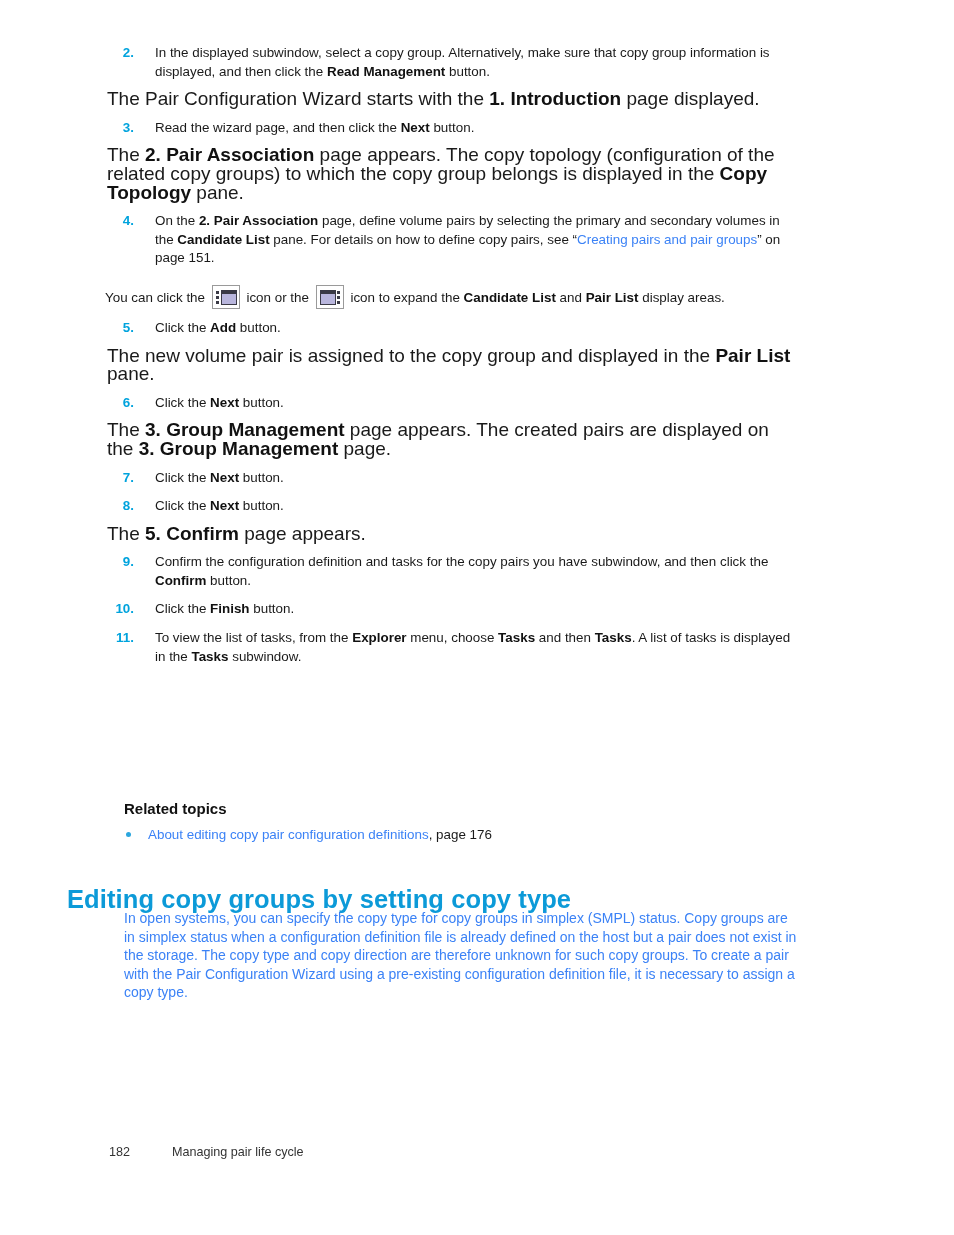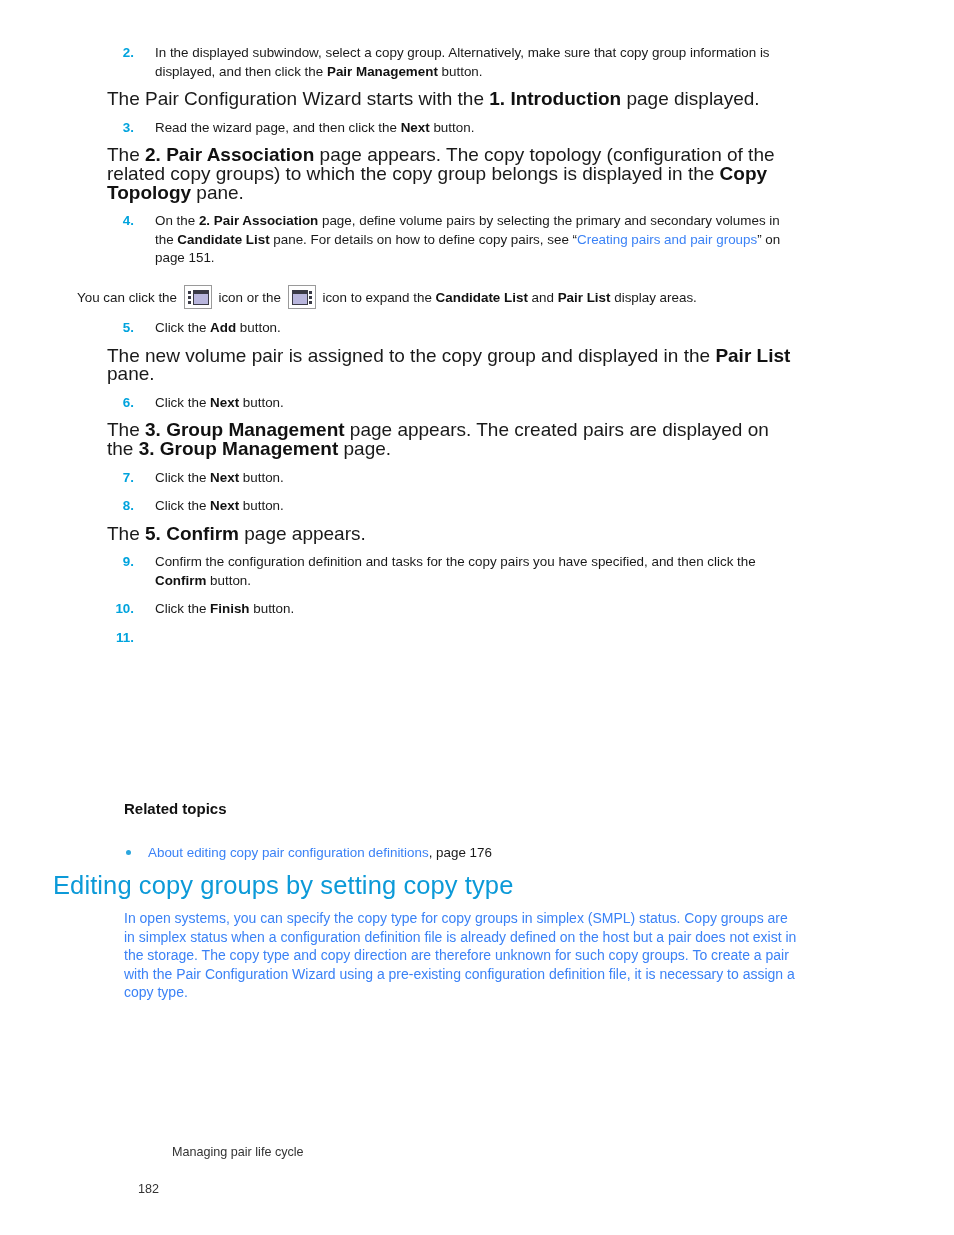--- a/index.html
+++ b/index.html
@@ -63,21 +63,21 @@
   .gap-md { height: 10px; }
 
   b, .b { font-weight: bold; color: #111; }
   .lnk {
     color: #3b82f6;
     text-decoration: none;
   }
 
   
   .icon-line {
-    padding-left: 77px;
+    padding-left: 105px;
     padding-right: 154px;
     font-size: 13.4px;
     line-height: 18.6px;
     margin-top: 17px;
   }
   .expand-icon {
     display: inline-block;
     vertical-align: -7px;
     width: 28px;
     height: 24px;
@@ -135,43 +135,42 @@
     left: 0;
     top: 826px;
     width: 954px;
   }
   .rel-item {
     position: relative;
     padding-left: 148px;
     padding-right: 154px;
     font-size: 13.4px;
     line-height: 18.6px;
-    margin-top: 18px;
   }
   .rel-bullet {
     position: absolute;
     left: 126px;
     top: 6px;
     width: 5px;
     height: 5px;
     background: #2ba6de;
     border-radius: 50%;
   }
 
   
   .section-heading {
     position: absolute;
     left: 53px;
     top: 869px;
     font-size: 25.5px;
     line-height: 32px;
     color: #0c9ad8;
-    font-weight: normal;
+    font-weight: bold;
     letter-spacing: 0.1px;
-    margin: 0;
+    margin: 14px;
   }
 
   
   .intro-para {
     position: absolute;
     left: 124px;
     top: 909px;
     width: 676px;
     font-size: 14px;
     line-height: 18.6px;
@@ -183,40 +182,39 @@
     position: absolute;
     left: 0;
     top: 1144px;
     width: 954px;
     font-size: 12.6px;
     line-height: 17px;
     color: #333;
   }
   .footer .pg {
     position: absolute;
-    left: 138px;
+    left: 109px;
     top: 0;
-    margin-top: 37px;
   }
   .footer .ft {
     position: absolute;
     left: 172px;
     top: 0;
   }
 </style>
 </head>
 <body>
 
 <div class="page">
 
   <div class="steps">
 
     <div class="step">
       <div class="step-num">2.</div>
-      <div class="step-body"><span>In the displayed subwindow, select a copy group. Alternatively, make sure that copy group information is displayed, and then click the </span><b>Pair Management</b><span> button.</span></div>
+      <div class="step-body"><span>In the displayed subwindow, select a copy group. Alternatively, make sure that copy group information is displayed, and then click the </span><b>Read Management</b><span> button.</span></div>
     </div>
     <div class="sub-para"><span>The Pair Configuration Wizard starts with the </span><b>1. Introduction</b><span> page displayed.</span></div>
     <div class="gap-md"></div>
 
     <div class="step">
       <div class="step-num">3.</div>
       <div class="step-body"><span>Read the wizard page, and then click the </span><b>Next</b><span> button.</span></div>
     </div>
     <div class="sub-para"><span>The </span><b>2. Pair Association</b><span> page appears. The copy topology (configuration of the related copy groups) to which the copy group belongs is displayed in the </span><b>Copy Topology</b><span> pane.</span></div>
     <div class="gap-md"></div>
@@ -259,32 +257,33 @@
 
     <div class="step">
       <div class="step-num">8.</div>
       <div class="step-body"><span>Click the </span><b>Next</b><span> button.</span></div>
     </div>
     <div class="sub-para"><span>The </span><b>5. Confirm</b><span> page appears.</span></div>
     <div class="gap-md"></div>
 
     <div class="step">
       <div class="step-num">9.</div>
-      <div class="step-body"><span>Confirm the configuration definition and tasks for the copy pairs you have specified, and then click the </span><b>Confirm</b><span> button.</span></div>
+      <div class="step-body"><span>Confirm the configuration definition and tasks for the copy pairs you have subwindow, and then click the </span><b>Confirm</b><span> button.</span></div>
     </div>
     <div class="gap-md"></div>
 
     <div class="step">
       <div class="step-num">10.</div>
       <div class="step-body"><span>Click the </span><b>Finish</b><span> button.</span></div>
     </div>
     <div class="gap-md"></div>
 
     <div class="step">
       <div class="step-num">11.</div>
+      <div class="step-body"><span>To view the list of tasks, from the </span><b>Explorer</b><span> menu, choose </span><b>Tasks</b><span> and then </span><b>Tasks</b><span>. A list of tasks is displayed in the </span><b>Tasks</b><span> subwindow.</span></div>
     </div>
 
   </div>
 
   <div class="related-head">Related topics</div>
 
   <div class="related-list">
     <div class="rel-item">
       <span class="rel-bullet"></span><a class="lnk" href="#">About editing copy pair configuration definitions</a><span>, page 176</span>
     </div>

